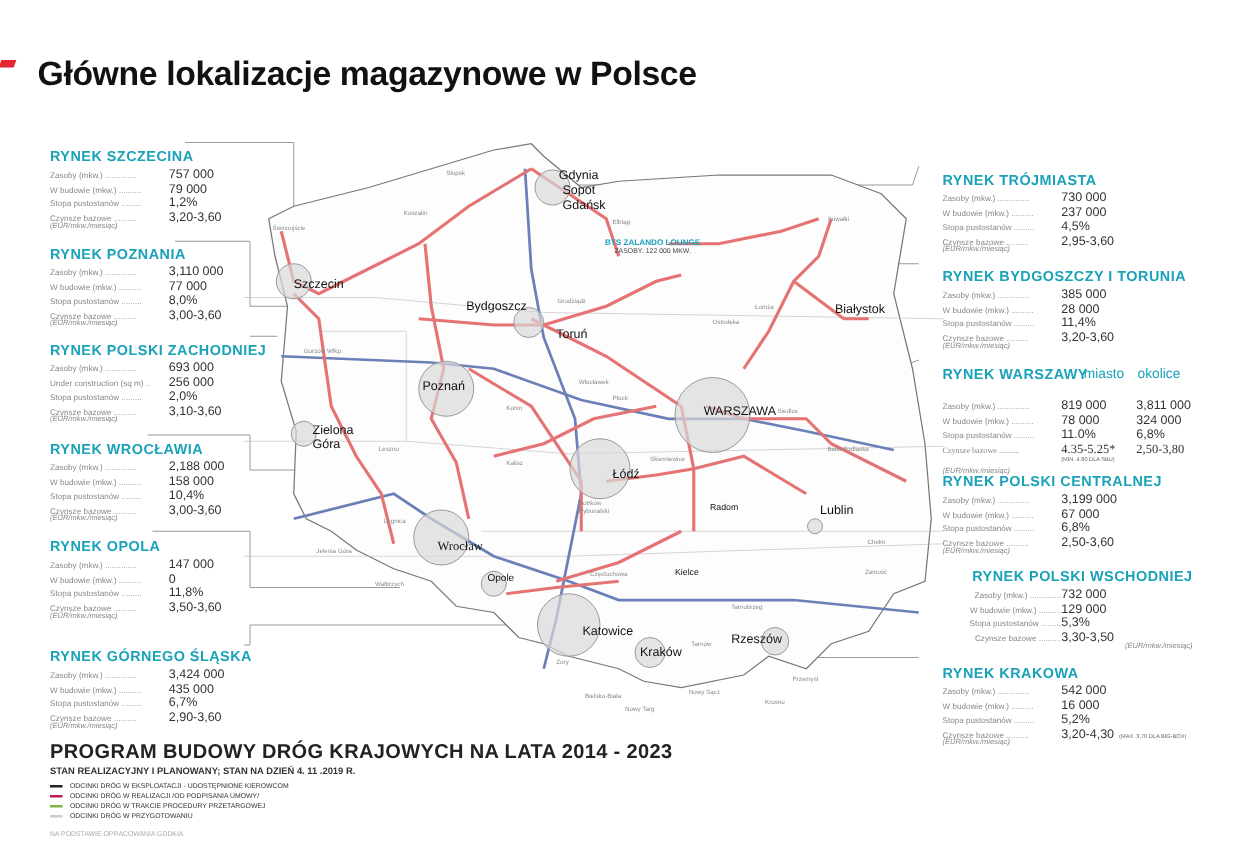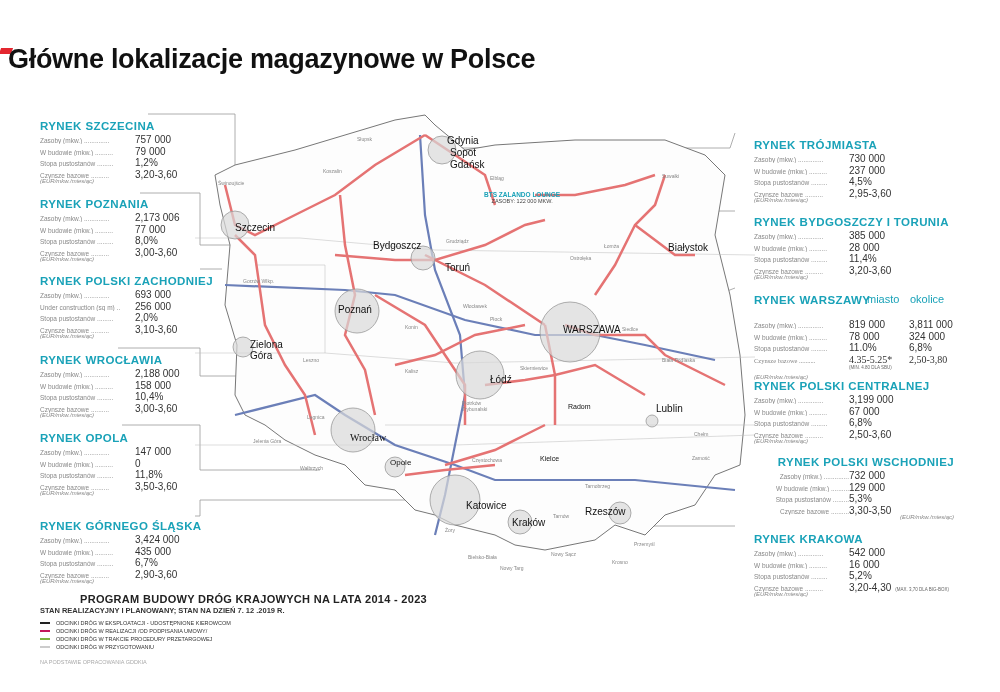--- a/index.html
+++ b/index.html
@@ -1,31 +1,31 @@
 <!DOCTYPE html>
 <html><head>
 <meta charset="utf-8">
 <style>
   html,body{margin:0;padding:0;background:#fff;}
   body{width:1000px;height:692px;position:relative;overflow:hidden;font-family:"Liberation Sans",sans-serif;color:#222;}
   .title-bar{position:absolute;left:0;top:48px;width:12px;height:6px;background:#e3262f;transform:skewX(-20deg);}
-  .title{position:absolute;left:8px;top:44px;font-size:27px;font-weight:bold;color:#111;letter-spacing:-0.3px;}
+  .title{position:absolute;left:30px;top:44px;font-size:27px;font-weight:bold;color:#111;letter-spacing:-0.3px;}
   .market{position:absolute;width:200px;}
   .market h3{margin:12px 0 2px 0;font-size:11.5px;font-weight:bold;color:#1aa2b8;letter-spacing:0.4px;white-space:nowrap;}
   .row{display:flex;align-items:baseline;height:11.5px;}
   .lbl{width:95px;font-size:6.5px;color:#888;white-space:nowrap;overflow:hidden;}
   .val{font-size:10px;color:#333;white-space:nowrap;}
   .unit{font-size:6px;color:#888;font-style:italic;margin-top:-2px;}
   .note{font-size:4.5px;color:#666;margin-left:4px;}
   .colhdr{font-size:11px;color:#1aa2b8;position:absolute;}
   .map{position:absolute;left:195px;top:95px;width:560px;height:520px;}
   .city{position:absolute;font-size:10px;color:#111;white-space:nowrap;}
   .town{position:absolute;font-size:5px;color:#888;white-space:nowrap;}
   .legend{position:absolute;left:40px;top:593px;}
-  .legend .lt1{font-size:11px;font-weight:bold;color:#222;letter-spacing:0.3px;margin-left:40px;}
+  .legend .lt1{font-size:16px;font-weight:bold;color:#222;letter-spacing:0.3px;}
   .legend .lt2{font-size:7.5px;font-weight:bold;color:#333;margin-top:1px;}
   .legend .li{display:flex;align-items:center;font-size:5.5px;color:#333;height:8px;margin-top:0px;}
   .legend .li .sw{width:10px;height:1.5px;margin-right:6px;}
   .legend .src{font-size:5.5px;color:#aaa;margin-top:8px;}
   .bts{position:absolute;left:484px;top:191px;text-align:center;}
   .bts .b1{font-size:6.5px;color:#1aa2b8;font-weight:bold;}
   .bts .b2{font-size:5.5px;color:#444;}
 </style>
 </head>
 <body>
@@ -180,21 +180,21 @@
       <span class="lbl">Czynsze bazowe ..........</span>
       <span class="val">3,20-3,60</span>
     </div>
   <div class="unit">(EUR/mkw./miesiąc)</div>
 </div>
 
 <div class="market" style="left:40px;top:186px;">
   <h3>RYNEK POZNANIA</h3>
   <div class="row">
       <span class="lbl">Zasoby (mkw.) ..............</span>
-      <span class="val">2,173 006</span>
+      <span class="val">3,110 000</span>
     </div>
   <div class="row">
       <span class="lbl">W budowie (mkw.) ..........</span>
       <span class="val">77 000</span>
     </div>
   <div class="row">
       <span class="lbl">Stopa pustostanów .........</span>
       <span class="val">8,0%</span>
     </div>
   <div class="row">
@@ -417,21 +417,21 @@
   <div class="row">
       <span class="lbl">Czynsze bazowe ..........</span>
       <span class="val">3,20-4,30</span>
       <span class="note">(MAX. 3,70 DLA BIG-BOX)</span>
     </div>
   <div class="unit">(EUR/mkw./miesiąc)</div>
 </div>
 
 <div class="legend">
   <div class="lt1">PROGRAM BUDOWY DRÓG KRAJOWYCH NA LATA 2014 - 2023</div>
-  <div class="lt2">STAN REALIZACYJNY I PLANOWANY; STAN NA DZIEŃ 7. 12 .2019 R.</div>
+  <div class="lt2">STAN REALIZACYJNY I PLANOWANY; STAN NA DZIEŃ 4. 11 .2019 R.</div>
   <div style="height:4px;"></div>
   <div class="li">
       <span class="sw" style="background:#222;"></span>
       <span>ODCINKI DRÓG W EKSPLOATACJI - UDOSTĘPNIONE KIEROWCOM</span>
     </div>
   <div class="li">
       <span class="sw" style="background:#c2185b;"></span>
       <span>ODCINKI DRÓG W REALIZACJI /OD PODPISANIA UMOWY/</span>
     </div>
   <div class="li">

